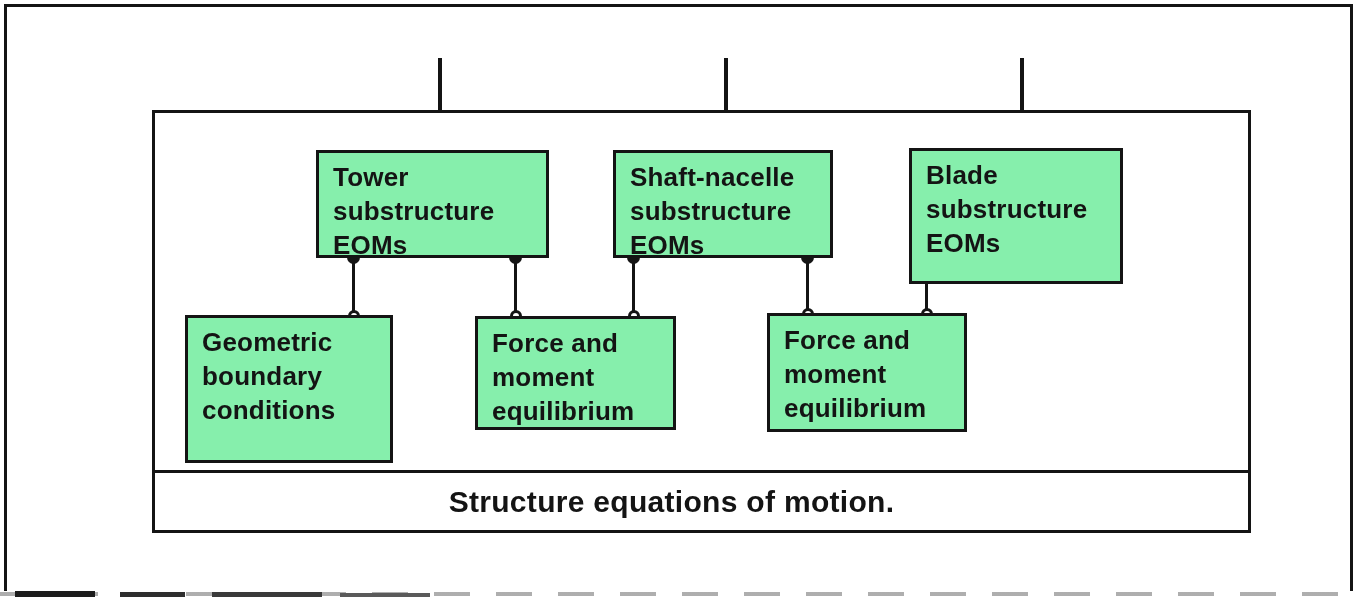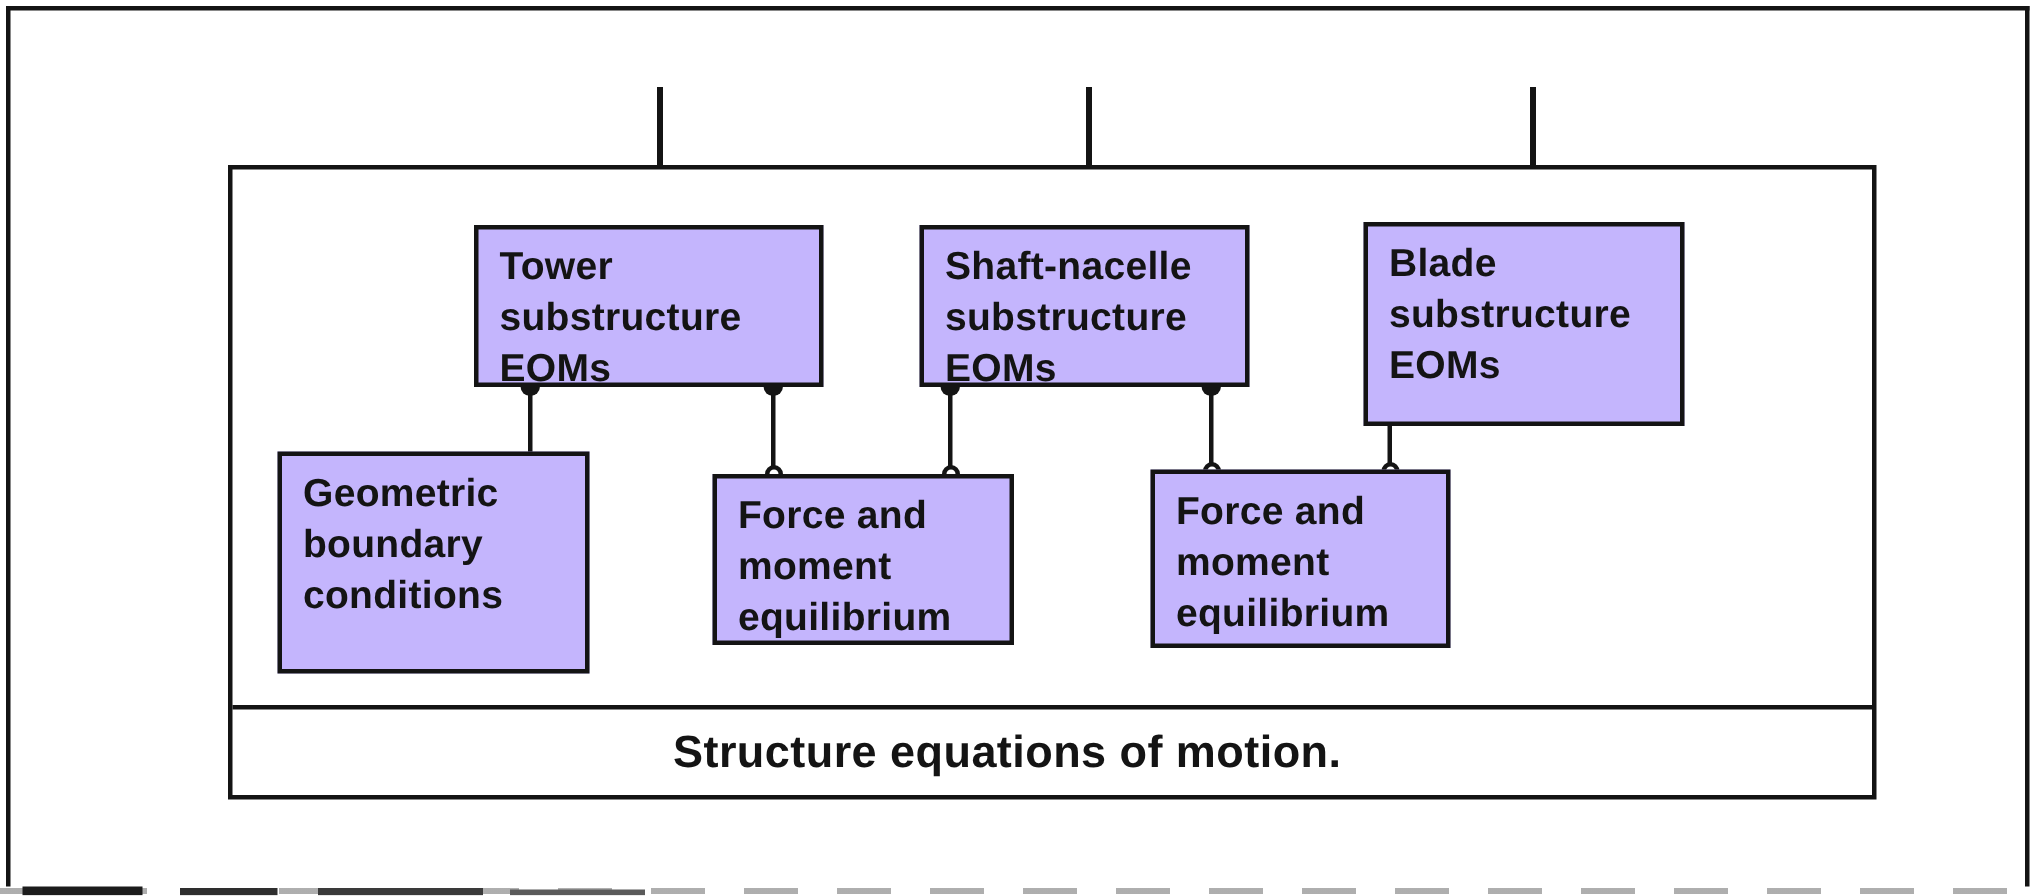--- a/index.html
+++ b/index.html
@@ -10,21 +10,21 @@
   .outer-frame {
     position:absolute; left:4px; top:4px; width:1349px; height:587px;
     border-top:3px solid #141414; border-left:3px solid #141414; border-right:3px solid #141414;
     box-sizing:border-box;
   }
   .inner-frame {
     position:absolute; left:152px; top:110px; width:1099px; height:423px;
     border:3px solid #141414; box-sizing:border-box; background:#ffffff;
   }
   .node {
-    position:absolute; border:3px solid #141414; box-sizing:border-box; background:#c4b5fd;
+    position:absolute; border:3px solid #141414; box-sizing:border-box; background:#86efac;
     font-size:26px; font-weight:bold; color:#141414; line-height:34px;
     padding:7px 4px 0 14px; white-space:pre-line; letter-spacing:0.2px;
   }
   .footer-band {
     position:absolute; left:155px; top:470px; width:1093px; height:63px;
     border-top:3px solid #141414; box-sizing:border-box;
     text-align:center; padding-right:100px;
     font-size:30px; font-weight:bold; color:#141414; line-height:58px; letter-spacing:0.3px;padding-left:40px;
   }
   .vline { position:absolute; width:3px; background:#141414; }
@@ -82,21 +82,21 @@
 
   <div class="node" style="left:316px; top:150px; width:233px; height:108px;">Tower
 substructure
 EOMs</div>
   <div class="node" style="left:613px; top:150px; width:220px; height:108px;">Shaft-nacelle
 substructure
 EOMs</div>
   <div class="node" style="left:909px; top:148px; width:214px; height:136px;">Blade
 substructure
 EOMs</div>
-  <div class="node" style="left:185px; top:301px; width:208px; height:148px;">Geometric
+  <div class="node" style="left:185px; top:315px; width:208px; height:148px;">Geometric
 boundary
 conditions</div>
   <div class="node" style="left:475px; top:316px; width:201px; height:114px;">Force and
 moment
 equilibrium</div>
   <div class="node" style="left:767px; top:313px; width:200px; height:119px;">Force and
 moment
 equilibrium</div>
 
   <div class="footer-band">

